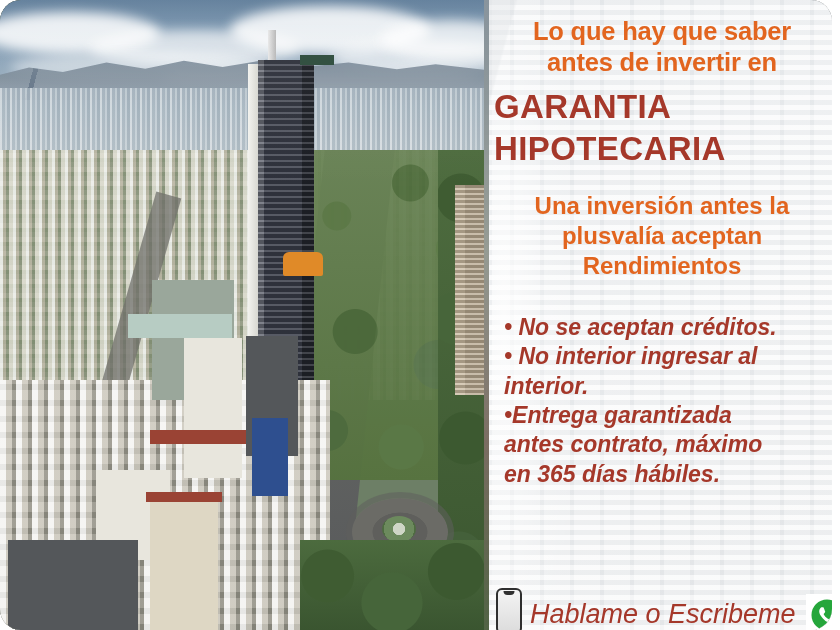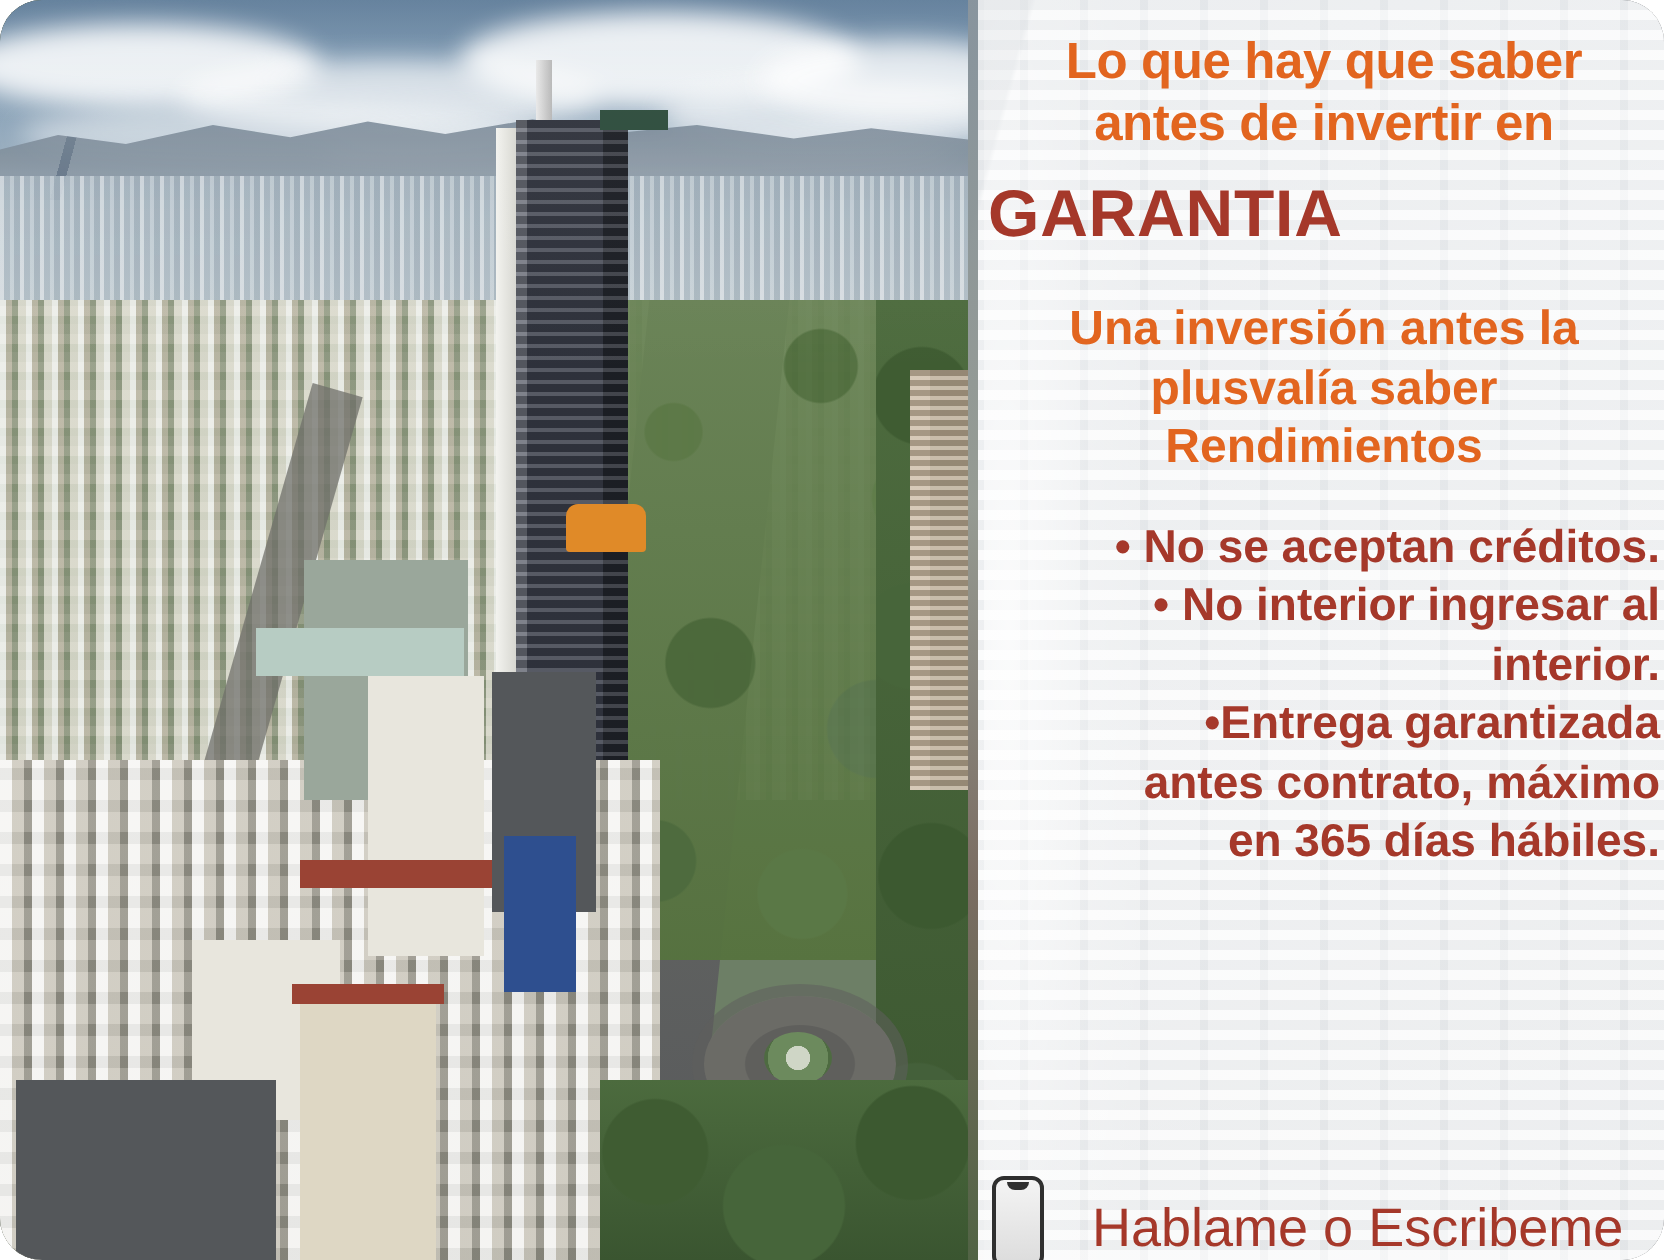--- a/index.html
+++ b/index.html
@@ -213,35 +213,37 @@
   }
   .t-sub{
     color:#E2651F;
     font-weight:bold;
     font-size:24px;
     line-height:1.24;
     text-align:center;
     margin-top:22px;
   }
   .bullets{
-    margin-top:20px;
+    margin-top:32px;
     padding-left:10px;
     color:#A5382A;
     font-weight:bold;
     font-size:23px;
     line-height:1.28;
-    text-align:right;
+    text-align:left;
+    font-style:italic;
   }
   .bullets p{ margin:0; }
 
   .contact{
     position:absolute; left:0; right:0; bottom:0;
     height:54px;
-    display:flex; align-items:flex-end; gap:24px;
+    display:flex; align-items:flex-end; gap:8px;
     padding:0 0 0 12px;
+    font-style:italic;
   }
   .phone-icon{
     width:26px; height:46px; flex:0 0 auto;
     border:2px solid #2f2f2f; border-radius:6px;
     background:linear-gradient(180deg,#f4f4f4,#dcdcdc);
     position:relative;
     margin-bottom:-4px;
   }
   .phone-icon::before{
     content:""; position:absolute; left:50%; top:1px; transform:translateX(-50%);
@@ -320,25 +322,26 @@
     <div class="panelLeftEdge"></div>
 
     <div class="panelInner">
       <div class="t-head">
         <div>Lo que hay que saber</div>
         <div>antes de invertir en</div>
       </div>
 
       <div class="t-brand">
         <div>GARANTIA</div>
+        <div>HIPOTECARIA</div>
       </div>
 
       <div class="t-sub">
         <div>Una inversión antes la</div>
-        <div>plusvalía saber</div>
+        <div>plusvalía aceptan</div>
         <div>Rendimientos</div>
       </div>
 
       <div class="bullets">
         <p>• No se aceptan créditos.</p>
         <p>• No interior ingresar al</p>
         <p>interior.</p>
         <p>•Entrega garantizada</p>
         <p>antes contrato, máximo</p>
         <p>en 365 días hábiles.</p>

